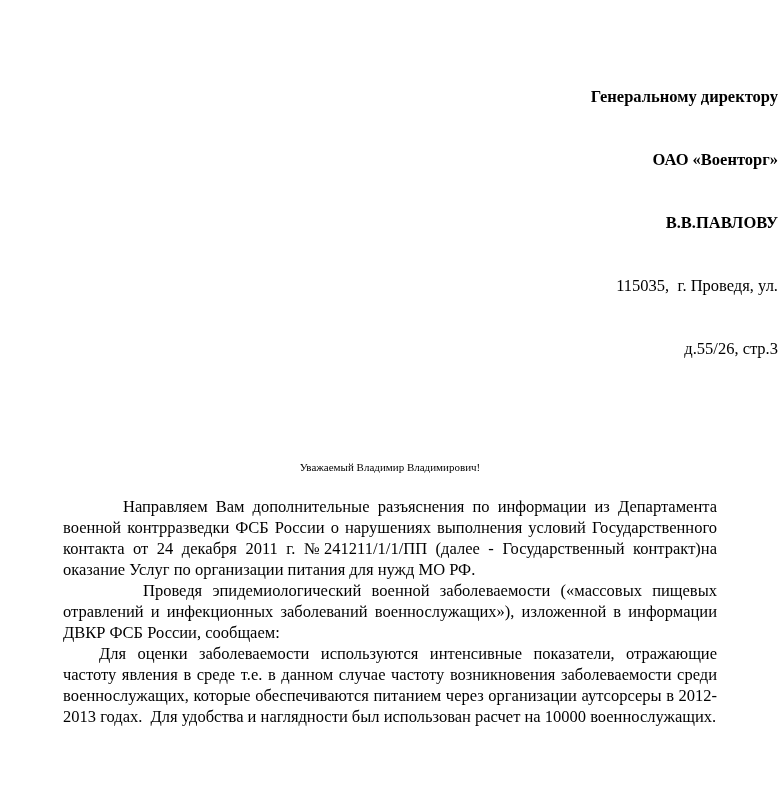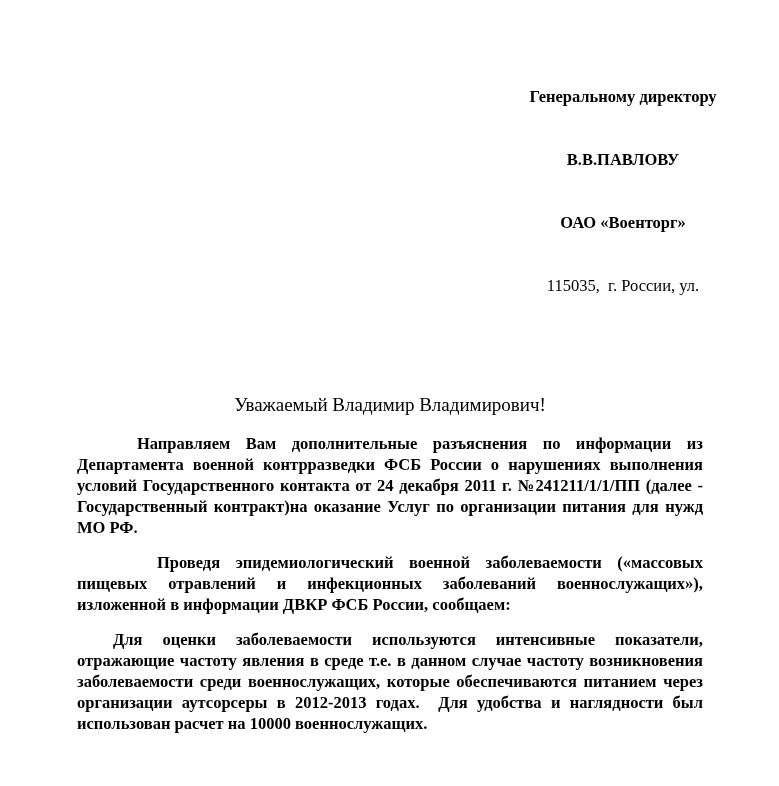--- a/index.html
+++ b/index.html
@@ -15,59 +15,59 @@
     color: #000000;
     -webkit-font-smoothing: antialiased;
   }
   .page {
     padding-top: 44px;
     width: 779px;
   }
   .recipient {
     width: 310px;
     margin-left: 468px;
-    text-align: center;
+    text-align: right;
     font-size: 16.5px;
     line-height: 21px;
     white-space: pre-wrap;
   }
   .recipient .r-line.bold {
     font-weight: bold;
   }
   .salutation {
     margin: 56px 62px 18px 63px;
     text-align: center;
-    font-size: 19px;
+    font-size: 11px;
     line-height: 21px;
   }
   .content {
     margin: 0 62px 0 63px;
     font-size: 16.5px;
     line-height: 21px;
     text-align: justify;
   }
   .content p {
-    margin: 14px;
+    margin: 0;
     white-space: pre-wrap;
-    font-weight: bold;
   }
   .indent-1 { text-indent: 60px; }
   .indent-2 { text-indent: 80px; }
   .indent-3 { text-indent: 36px; }
 </style>
 </head>
 <body>
 
 <div class="page">
 
   <div class="recipient">
     <div class="r-line bold">Генеральному директору</div>
+    <div class="r-line bold">ОАО «Военторг»</div>
     <div class="r-line bold">В.В.ПАВЛОВУ</div>
-    <div class="r-line bold">ОАО «Военторг»</div>
-    <div class="r-line">115035,  г. России, ул.</div>
+    <div class="r-line">115035,  г. Проведя, ул.</div>
+    <div class="r-line">д.55/26, стр.3</div>
   </div>
 
   <div class="salutation">Уважаемый Владимир Владимирович!</div>
 
   <div class="content">
     <p class="indent-1">Направляем Вам дополнительные разъяснения по информации из Департамента военной контрразведки ФСБ России о нарушениях выполнения условий Государственного контакта от 24 декабря 2011 г. №241211/1/1/ПП (далее - Государственный контракт)на оказание Услуг по организации питания для нужд МО РФ.</p>
     <p class="indent-2">Проведя эпидемиологический военной заболеваемости («массовых пищевых отравлений и инфекционных заболеваний военнослужащих»), изложенной в информации ДВКР ФСБ России, сообщаем:</p>
     <p class="indent-3">Для оценки заболеваемости используются интенсивные показатели, отражающие частоту явления в среде т.е. в данном случае частоту возникновения заболеваемости среди военнослужащих, которые обеспечиваются питанием через организации аутсорсеры в 2012-2013 годах.  Для удобства и наглядности был использован расчет на 10000 военнослужащих.</p>
 
   </div>

